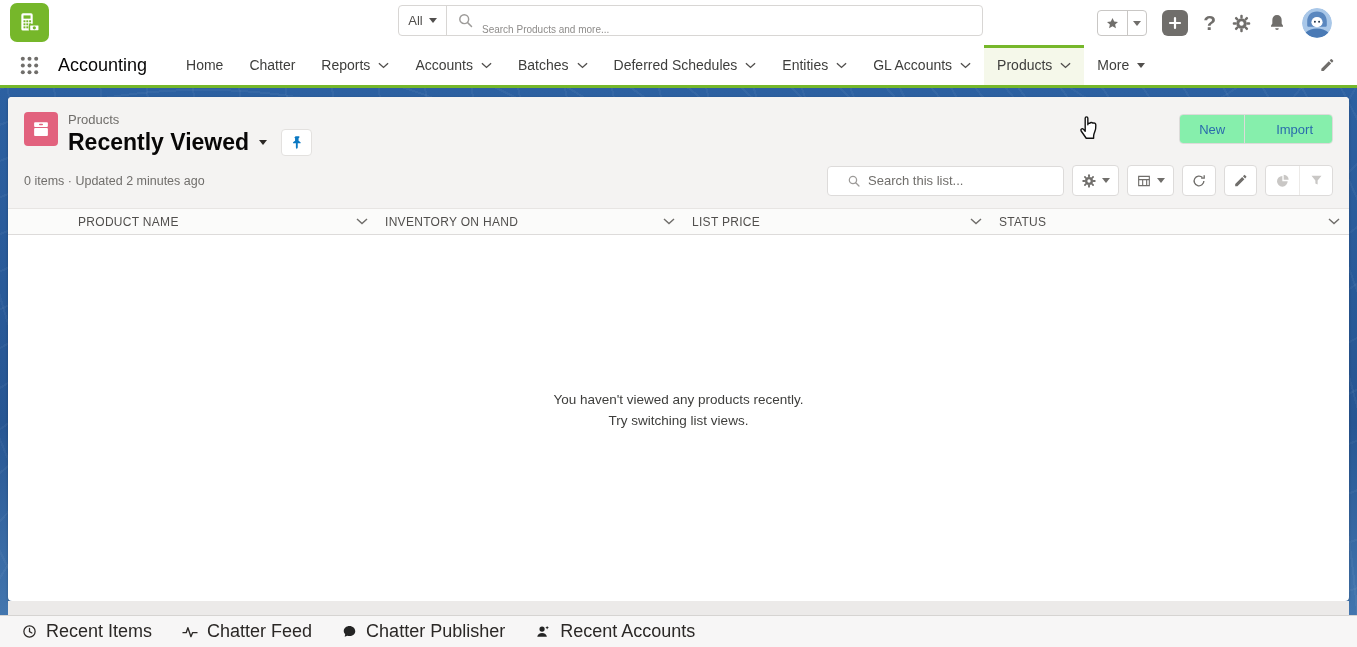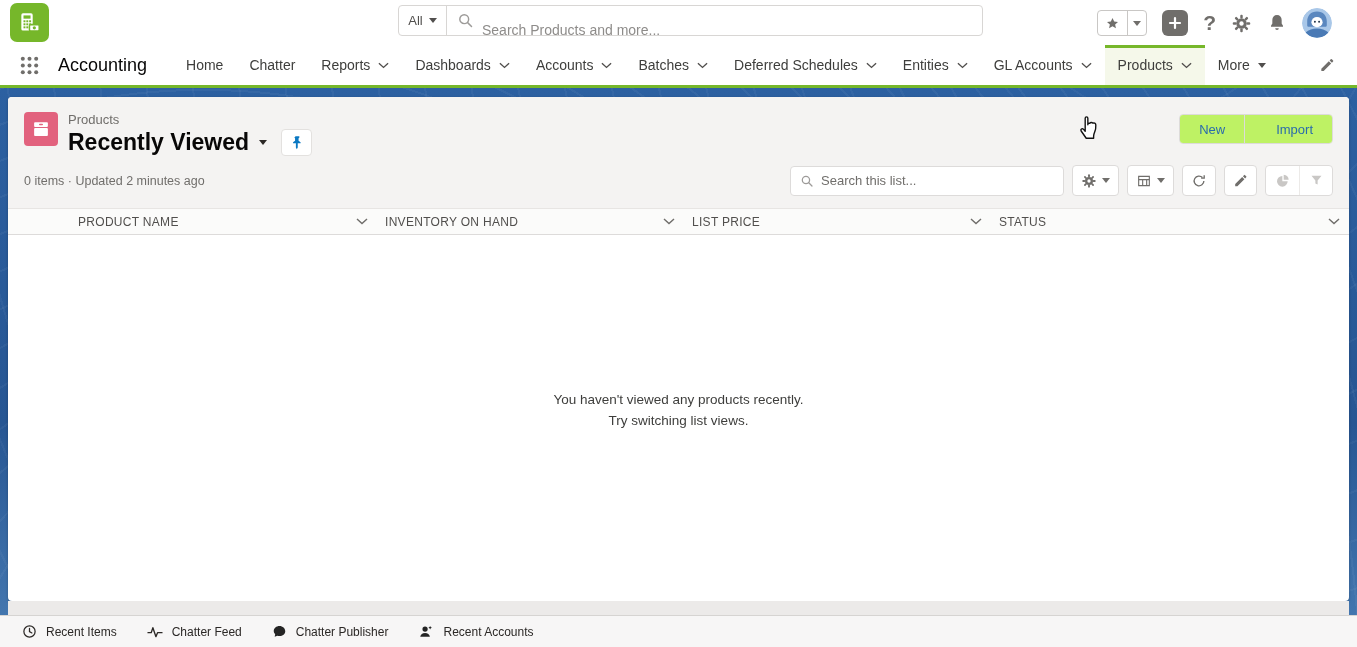--- a/index.html
+++ b/index.html
@@ -13,21 +13,21 @@
 
   
   .topbar { position:absolute; top:0; left:0; right:12px; height:45px; background:#fff; z-index:5; }
   .logo { position:absolute; left:10px; top:3px; width:39px; height:39px; border-radius:7px;
           background:#76B72A; display:flex; align-items:center; justify-content:center; cursor:pointer; }
   .gsearch { position:absolute; left:398px; top:5px; width:585px; height:31px; display:flex;
              border:1px solid #d8d6d4; border-radius:4px; background:#fff; }
   .scope { width:48px; border-right:1px solid #d8d6d4; display:flex; align-items:center;
            justify-content:center; gap:6px; font-size:13px; color:#514f4d; cursor:pointer; }
   .searchbox { flex:1; display:flex; align-items:center; padding:0 10px; gap:8px; }
-  .ginput { border:none; outline:none; flex:1; font-size:14px; color:#514f4d; background:transparent;margin-top:18px; }
+  .ginput { border:none; outline:none; flex:1; font-size:10px; color:#514f4d; background:transparent;margin-top:18px; }
   .ginput::placeholder { color:#8e8c8a; }
   .top-actions { position:absolute; right:13px; top:8px; display:flex; align-items:center; gap:15px; }
   .fav-group { display:flex; border:1px solid #c9c7c5; border-radius:4px; height:26px; overflow:hidden; }
   .fav-star { width:29px; display:flex; align-items:center; justify-content:center; cursor:pointer; }
   .fav-caret { width:19px; display:flex; align-items:center; justify-content:center;
                border-left:1px solid #c9c7c5; cursor:pointer; color:#706e6b; }
   .caret { width:0; height:0; border-left:4px solid transparent; border-right:4px solid transparent;
            border-top:5px solid currentColor; }
   .plus-btn { width:26px; height:26px; border-radius:6px; background:#706e6b; display:flex;
               align-items:center; justify-content:center; cursor:pointer; }
@@ -67,27 +67,27 @@
   .obj-label { font-size:13px; color:#706e6b; line-height:15px; }
   .view-row { display:flex; align-items:center; gap:10px; margin-top:2px; }
   .view-title { font-size:23px; font-weight:700; color:#080707; line-height:21px; cursor:pointer; }
   .title-caret { color:#2b2826; cursor:pointer; }
   .pin-btn { width:31px; height:27px; background:#fff; border:1px solid #e3e1df; border-radius:4px;
              display:flex; align-items:center; justify-content:center; margin-left:4px; cursor:pointer; }
   .spacer { flex:1; }
   .btn-group { display:flex; border:1px solid #dddbda; border-radius:4px; overflow:hidden;
                background:#fff; height:30px; margin-top:2px; }
   .btn { padding:0 19px; display:flex; align-items:center; font-size:13px; color:#2a6bac;
-         cursor:pointer; background:#bef264; }
+         cursor:pointer; background:#86efac; }
   .btn + .btn { border-left:1px solid #dddbda;padding-left:31px; }
   .head-row2 { display:flex; align-items:center; margin-top:9px; height:31px; }
   .meta { font-size:12.5px; color:#706e6b; }
   .list-controls { margin-left:auto; display:flex; align-items:center; gap:8px; }
-  .list-search { width:274px; height:30px; border:1px solid #dddbda; border-radius:4px; background:#fff;
-                 display:flex; align-items:center; padding:0 9px; gap:7px; }
+  .list-search { width:237px; height:30px; border:1px solid #dddbda; border-radius:4px; background:#fff;
+                 display:flex; align-items:center; padding:0 19px; gap:7px; }
   .linput { border:none; outline:none; flex:1; font-size:13px; color:#514f4d; background:transparent; }
   .linput::placeholder { color:#706e6b; }
   .icon-btn { height:31px; min-width:33px; padding:0 8px; border:1px solid #dddbda; border-radius:4px;
               background:#fff; display:flex; align-items:center; justify-content:center; gap:5px;
               color:#706e6b; cursor:pointer; }
   .icon-group { display:flex; border:1px solid #dddbda; border-radius:4px; overflow:hidden; height:31px; background:#fff; }
   .icon-group .seg { width:33px; display:flex; align-items:center; justify-content:center; cursor:default; }
   .icon-group .seg + .seg { border-left:1px solid #eceae8; }
 
   .thead { display:flex; height:27px; background:#FBFBFA; border-top:1px solid #e7e5e3;
@@ -102,21 +102,21 @@
   .empty { padding-top:157px; display:flex; flex-direction:column; align-items:center; gap:6px;
            background:#fff; }
   .empty-line { font-size:13.5px; color:#3e3e3c; }
 
   .dock { position:absolute; left:8px; top:513px; width:1341px; height:14px; background:#eceae9; }
 
   
   .utilbar { position:absolute; left:0; right:0; top:527px; height:32px; background:#f7f6f6;
              border-top:1px solid #d6d4d2; display:flex; align-items:center; padding-left:22px;
              gap:30px; z-index:4; }
-  .util-item { display:flex; align-items:center; gap:9px; font-size:12px; color:#2b2826;
+  .util-item { display:flex; align-items:center; gap:9px; font-size:18px; color:#2b2826;
                cursor:pointer; white-space:nowrap; }
 
   
   .cursor { position:absolute; left:1076px; top:110px; z-index:50; pointer-events:none; }
 </style>
 </head>
 <body>
 
 <div class="page">
 
@@ -235,28 +235,20 @@
         </div>
       <div class="tab">
           <span>Reports</span>
         <span class="chev">
             <svg width="11" height="7" viewBox="0 0 12 7">
               <path d="M1 1l5 4.6L11 1" fill="none" stroke="currentColor" stroke-width="1.5"></path>
             </svg>
           </span>
         </div>
       <div class="tab">
-          <span>Dashboards</span>
-        <span class="chev">
-            <svg width="11" height="7" viewBox="0 0 12 7">
-              <path d="M1 1l5 4.6L11 1" fill="none" stroke="currentColor" stroke-width="1.5"></path>
-            </svg>
-          </span>
-        </div>
-      <div class="tab">
           <span>Accounts</span>
         <span class="chev">
             <svg width="11" height="7" viewBox="0 0 12 7">
               <path d="M1 1l5 4.6L11 1" fill="none" stroke="currentColor" stroke-width="1.5"></path>
             </svg>
           </span>
         </div>
       <div class="tab">
           <span>Batches</span>
         <span class="chev">

